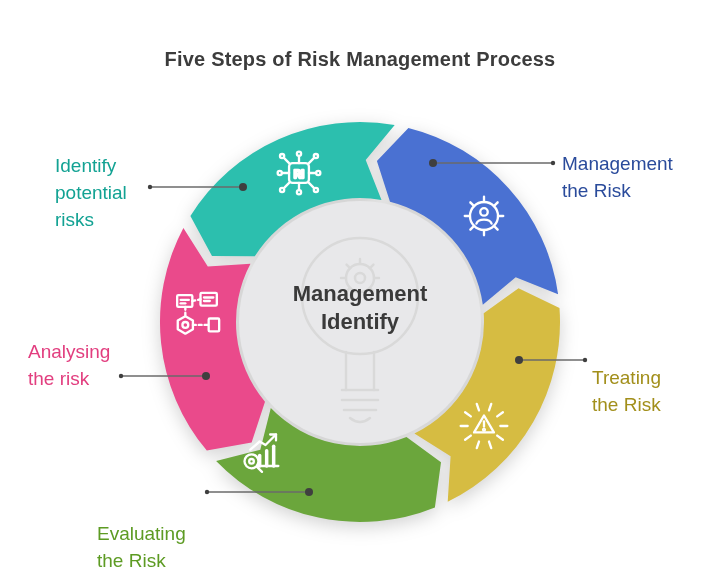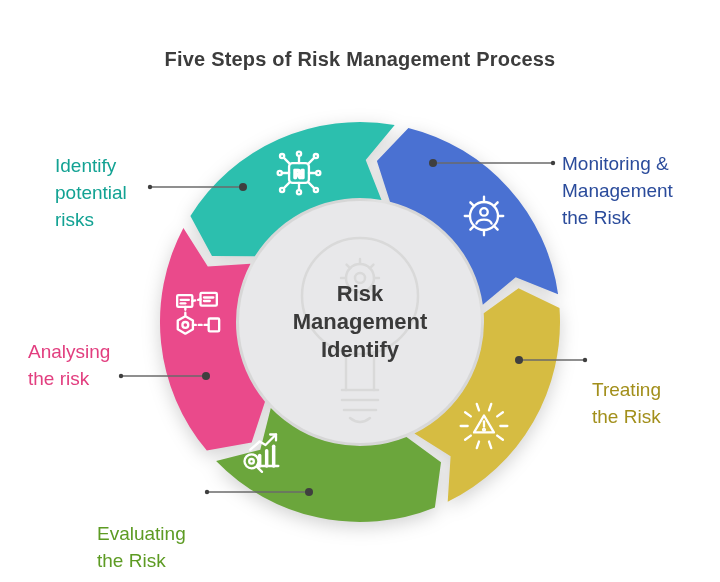--- a/index.html
+++ b/index.html
@@ -170,39 +170,37 @@
     </svg>
   </div>
 
   <div class="step-label" style="left: 55px; top: 152px; color: rgb(18, 162, 147);">
     <div>Identify</div>
     <div>potential</div>
     <div>risks</div>
   </div>
 
   <div class="step-label right" style="left: 562px; top: 150px; color: rgb(42, 75, 155);">
-    <div>Monitoring &amp;</div>
     <div>Management</div>
     <div>the Risk</div>
   </div>
 
-  <div class="step-label right" style="left: 592px; top: 376px; color: rgb(162, 143, 27);">
+  <div class="step-label right" style="left: 592px; top: 364px; color: rgb(162, 143, 27);">
     <div>Treating</div>
     <div>the Risk</div>
   </div>
 
   <div class="step-label" style="left: 97px; top: 484px; color: rgb(93, 155, 35); margin-top: 36px;">
     <div>Evaluating</div>
     <div>the Risk</div>
   </div>
 
   <div class="step-label" style="left: 28px; top: 338px; color: rgb(226, 62, 127);">
     <div>Analysing</div>
     <div>the risk</div>
   </div>
 
   <div class="center-text" style="color: rgb(58, 58, 58);">
-    <div>Risk</div>
     <div>Management</div>
     <div>Identify</div>
   </div>
 
 </div>
 
 </body></html>

